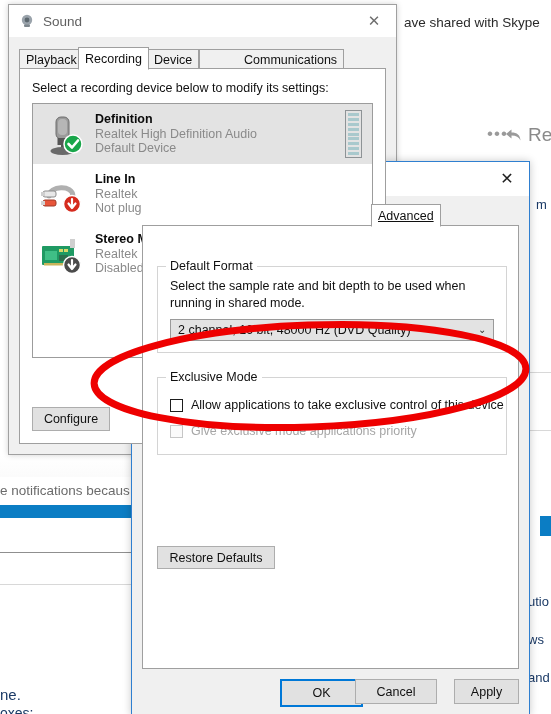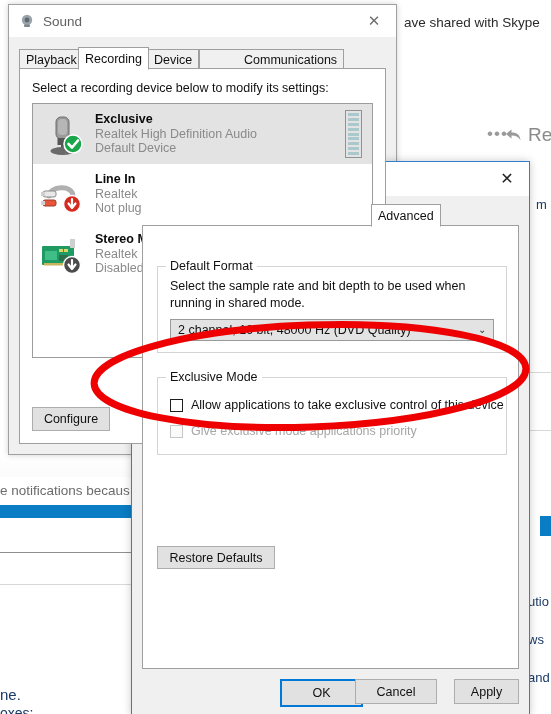--- a/index.html
+++ b/index.html
@@ -197,21 +197,21 @@
               <rect x="17" y="7" width="13" height="22" rx="5" fill="#9b9b9b" stroke="#6d6d6d" stroke-width="1"></rect>
               <rect x="19" y="9" width="9" height="16" rx="4" fill="#b6b6b6"></rect>
               <rect x="18.5" y="28" width="10" height="7" fill="#555"></rect>
               <rect x="22" y="34" width="3" height="6" fill="#555"></rect>
               <ellipse cx="23.5" cy="41" rx="12" ry="4" fill="#6a6a6a"></ellipse>
               <circle cx="34" cy="34" r="9" fill="#19a64a" stroke="#ffffff" stroke-width="1.5"></circle>
               <path d="M29.5 34 L33 37.5 L39 30.5" stroke="#ffffff" stroke-width="2.6" fill="none" stroke-linecap="round" stroke-linejoin="round"></path>
             </svg>
           </span>
           <span class="devtext">
-            <div class="devname">Exclusive</div>
+            <div class="devname">Definition</div>
             <div class="devsub">Realtek High Definition Audio</div>
             <div class="devsub">Default Device</div>
           </span>
           <span class="vumeter">
             <i class="vubar"></i>
               <i class="vubar"></i>
               <i class="vubar"></i>
               <i class="vubar"></i>
             <i class="vubar"></i>
               <i class="vubar"></i>
@@ -290,21 +290,21 @@
       </div>
       <div class="tab" style="left:54px;">
         <span>Listen</span>
       </div>
       <div class="tab" style="left:101px;">
         <span>Levels</span>
       </div>
       <div class="tab" style="left:147px;">
         <span>Enhancements</span>
       </div>
-      <div class="tab active" style="left:229px;">
+      <div class="tab active" style="left:229px;text-decoration:underline;">
         <span>Advanced</span>
       </div>
     </div>
 
     <div id="mic-panel">
 
       <div class="groupbox" style="left:14px;top:40px;width:348px;height:85px;">
         <span class="grouptitle">Default Format</span>
         <span class="grouptext" style="left:12px;top:11px;width:320px;">Select the sample rate and bit depth to be used when running in shared mode.</span>
         <select class="combo" style="left:12px;top:52px;width:324px;height:22px;">

